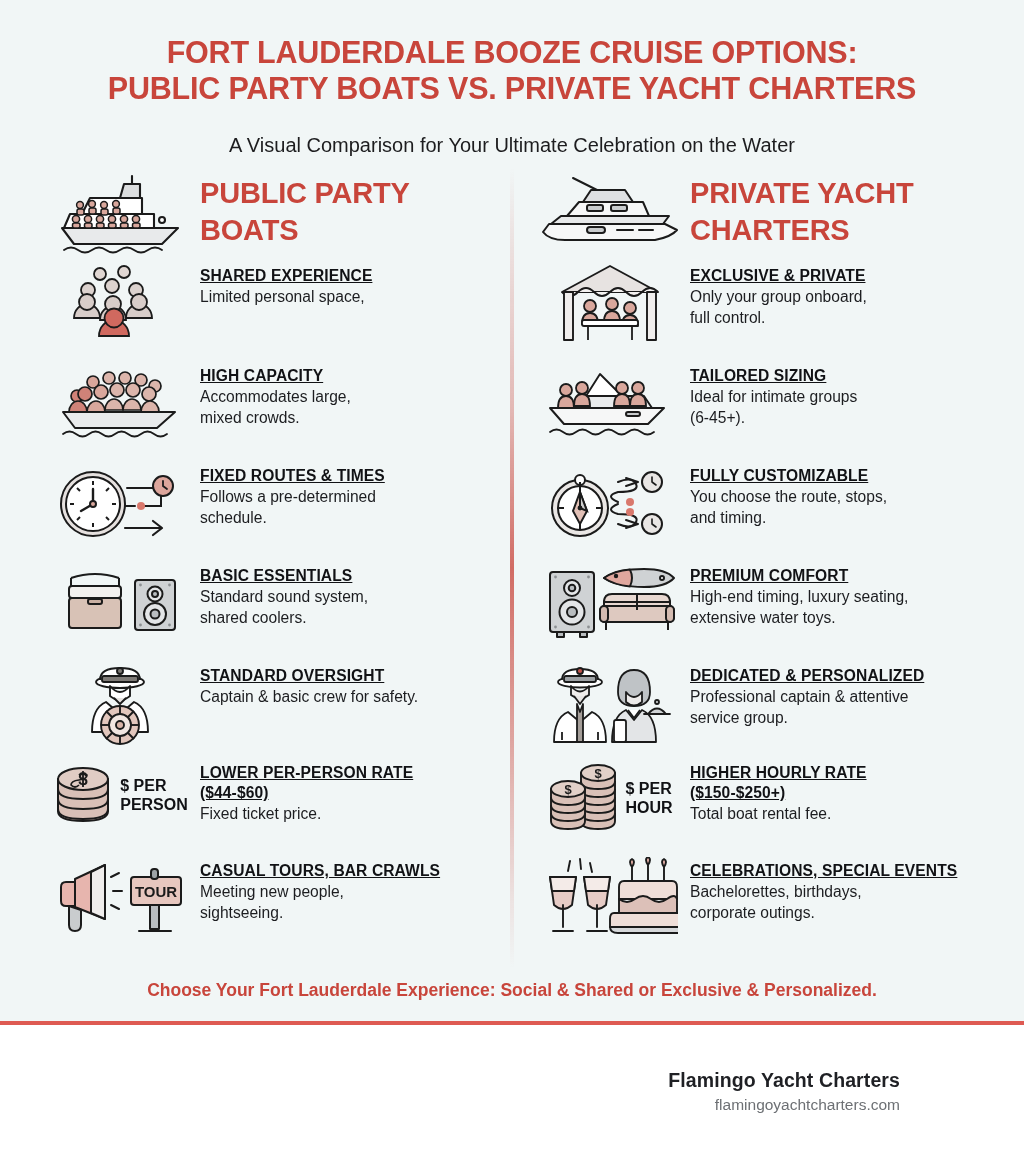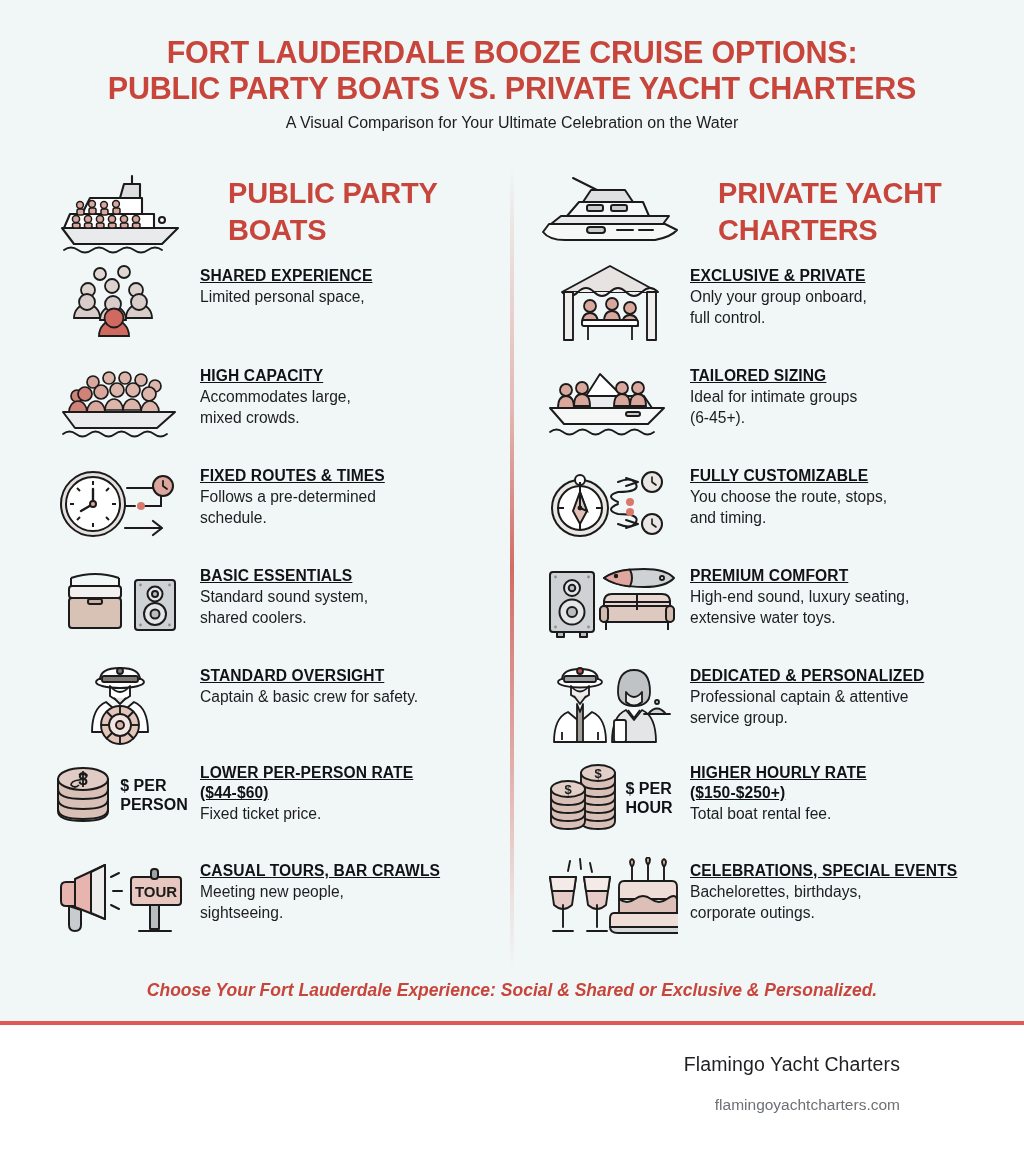--- a/index.html
+++ b/index.html
@@ -22,23 +22,23 @@
   .title-line {
     color: #C8453B;
     font-weight: 800;
     font-size: 30.5px;
     letter-spacing: -0.2px;
     line-height: 36px;
     text-transform: uppercase;
     white-space: nowrap;
   }
   .subtitle {
-    margin-top: 4px;
+    margin-top: 26px;
     color: #1d1d1f;
-    font-size: 16px;
+    font-size: 20px;
     font-weight: 400;
     line-height: 26px;
   }
 
   
   .divider {
     position: absolute;
     left: 510px; top: 168px;
     width: 4px; height: 800px;
     background: linear-gradient(to bottom,
@@ -50,21 +50,21 @@
        rgba(200,69,59,0.10) 92%,
        rgba(200,69,59,0.00) 100%);
     filter: blur(0.4px);
   }
 
   
   .col { position: absolute; top: 168px; }
   .col-left  { left: 40px;  width: 468px; }
   .col-right { left: 530px; width: 480px; }
 
-  .col-head { display: flex; align-items: flex-start; height: 94px; gap: 28px; }
+  .col-head { display: flex; align-items: flex-start; height: 94px; }
   .col-head .hd-icon { width: 160px; flex: 0 0 160px; display: flex; align-items: center; justify-content: center; padding-top: 6px; }
   .col-head .hd-text {
     color: #C8453B; font-weight: 800; font-size: 29px; line-height: 37px;
     text-transform: uppercase; letter-spacing: -0.2px; padding-top: 7px;
   }
 
   .row { display: flex; align-items: flex-start; }
   .row .ic {
     width: 160px; flex: 0 0 160px;
     display: flex; align-items: center; justify-content: center;
@@ -94,35 +94,35 @@
   .money-ic { display: flex; align-items: center; gap: 6px; }
   .money-lbl {
     font-size: 16px; font-weight: 800; color: #111215;
     line-height: 19px; text-transform: uppercase;
   }
   .money-lbl span { display: block; }
 
   
   .tagline {
     position: absolute; left: 0; top: 979px; width: 1024px; text-align: center;
-    color: #C8453B; font-size: 17.5px; font-weight: 700; line-height: 22px; font-style: italic;
+    color: #C8453B; font-size: 17.5px; font-weight: 700; line-height: 22px;
   }
   .red-rule {
     position: absolute; left: 0; top: 1021px; width: 1024px; height: 4px;
     background: #DE5A52;
   }
 
   
   .footer {
     position: absolute; left: 0; top: 1025px; width: 1024px; height: 129px;
     background: #ffffff;
   }
   .brand {
-    position: absolute; right: 124px; top: 28px; text-align: right;
-    color: #1f2024; font-size: 19.5px; font-weight: 400; letter-spacing: 0.1px; margin-left: 36px;
+    position: absolute; right: 124px; top: 44px; text-align: right;
+    color: #1f2024; font-size: 19.5px; font-weight: 700; letter-spacing: 0.1px; margin-left: 36px;
   }
   .site {
     position: absolute; right: 124px; top: 71px; text-align: right;
     color: #6d7074; font-size: 15.5px; font-weight: 400;
   }
 
   svg { display: block; }
 </style>
 </head>
 <body>
@@ -575,21 +575,21 @@
             <rect x="58" y="44" width="8" height="16" rx="4" fill="#D4BBB1"></rect>
             <rect x="124" y="44" width="8" height="16" rx="4" fill="#D4BBB1"></rect>
             <line x1="64" y1="60" x2="64" y2="68"></line>
             <line x1="126" y1="60" x2="126" y2="68"></line>
           </g>
         </svg>
       </div>
       <div class="tx">
         <div class="hl">PREMIUM COMFORT</div>
         <div class="ds">
-          <span>High-end sound, luxury seating,</span>
+          <span>High-end timing, luxury seating,</span>
           <span>extensive water toys.</span>
         </div>
       </div>
     </div>
 
     <div class="row r-h4">
       <div class="ic">
         <svg width="132" height="84" viewBox="0 0 132 84">
           <g stroke="#1b1b1b" stroke-width="1.8" stroke-linejoin="round">
             <ellipse cx="36" cy="20" rx="22" ry="5.5" fill="#FFFFFF"></ellipse>

